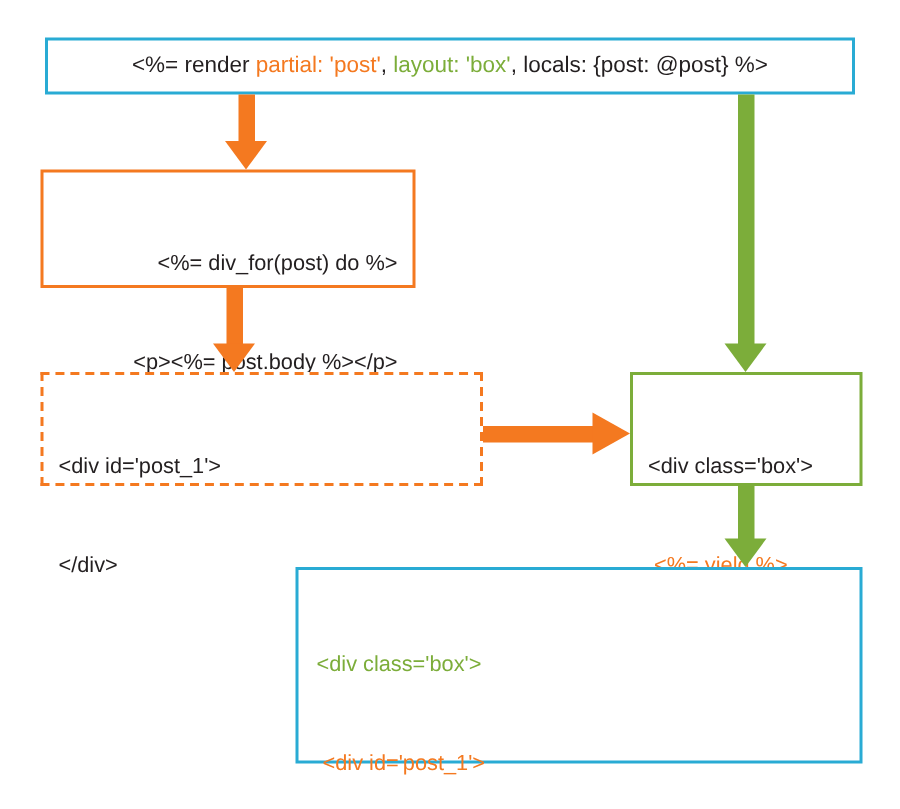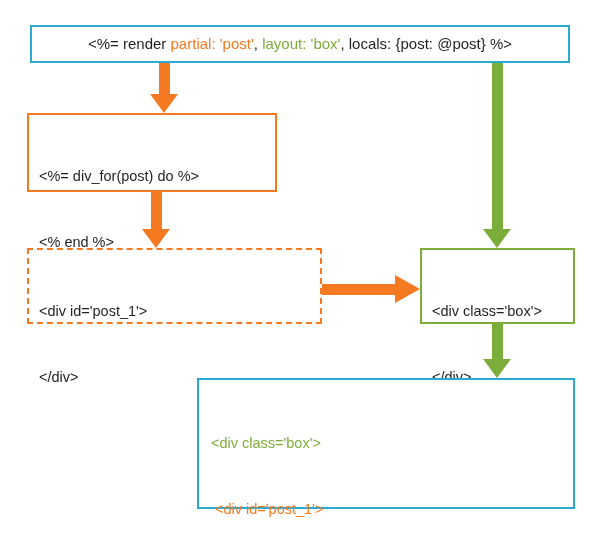--- a/index.html
+++ b/index.html
@@ -40,20 +40,21 @@
   #box-render {
     left: 30px; top: 25px; width: 540px; height: 38px;
     display: flex; align-items: center; justify-content: center;
   }
   #box-render .code-line { font-size: 15px; }
 
   
   #box-partial {
     left: 27px; top: 113px; width: 250px; height: 79px;
     padding: 6px 10px 0 10px;
+    text-align: right;
   }
 
   
   #box-rendered-partial {
     left: 27px; top: 248px; width: 295px; height: 76px;
     padding: 6px 10px 0 10px;
   }
 
   
   #box-layout {
@@ -113,30 +114,32 @@
 <body>
 
 <div id="canvas">
 
   <div class="code-box b-blue" id="box-render">
     <div class="code-line"><span class="t-dark">&lt;%= render </span><span class="t-orange">partial: 'post'</span><span class="t-dark">, </span><span class="t-green">layout: 'box'</span><span class="t-dark">, locals: {post: @post} %&gt;</span></div>
   </div>
 
   <div class="code-box b-orange" id="box-partial">
     <div class="code-line t-dark">&lt;%= div_for(post) do %&gt;</div>
+    <div class="code-line t-dark"> &lt;p&gt;&lt;%= post.body %&gt;&lt;/p&gt;</div>
     <div class="code-line t-dark">&lt;% end %&gt;</div>
   </div>
 
   <div class="code-box b-orange-dashed" id="box-rendered-partial">
     <div class="code-line t-dark">&lt;div id='post_1'&gt;</div>
     <div class="code-line t-dark">&lt;/div&gt;</div>
   </div>
 
   <div class="code-box b-green" id="box-layout">
     <div class="code-line t-dark">&lt;div class='box'&gt;</div>
+    <div class="code-line t-orange"> &lt;%= yield %&gt;</div>
     <div class="code-line t-dark">&lt;/div&gt;</div>
   </div>
 
   <div class="code-box b-blue" id="box-final">
     <div class="code-line t-green">&lt;div class='box'&gt;</div>
     <div class="code-line t-orange"> &lt;div id='post_1'&gt;</div>
     
     
     
   </div>

